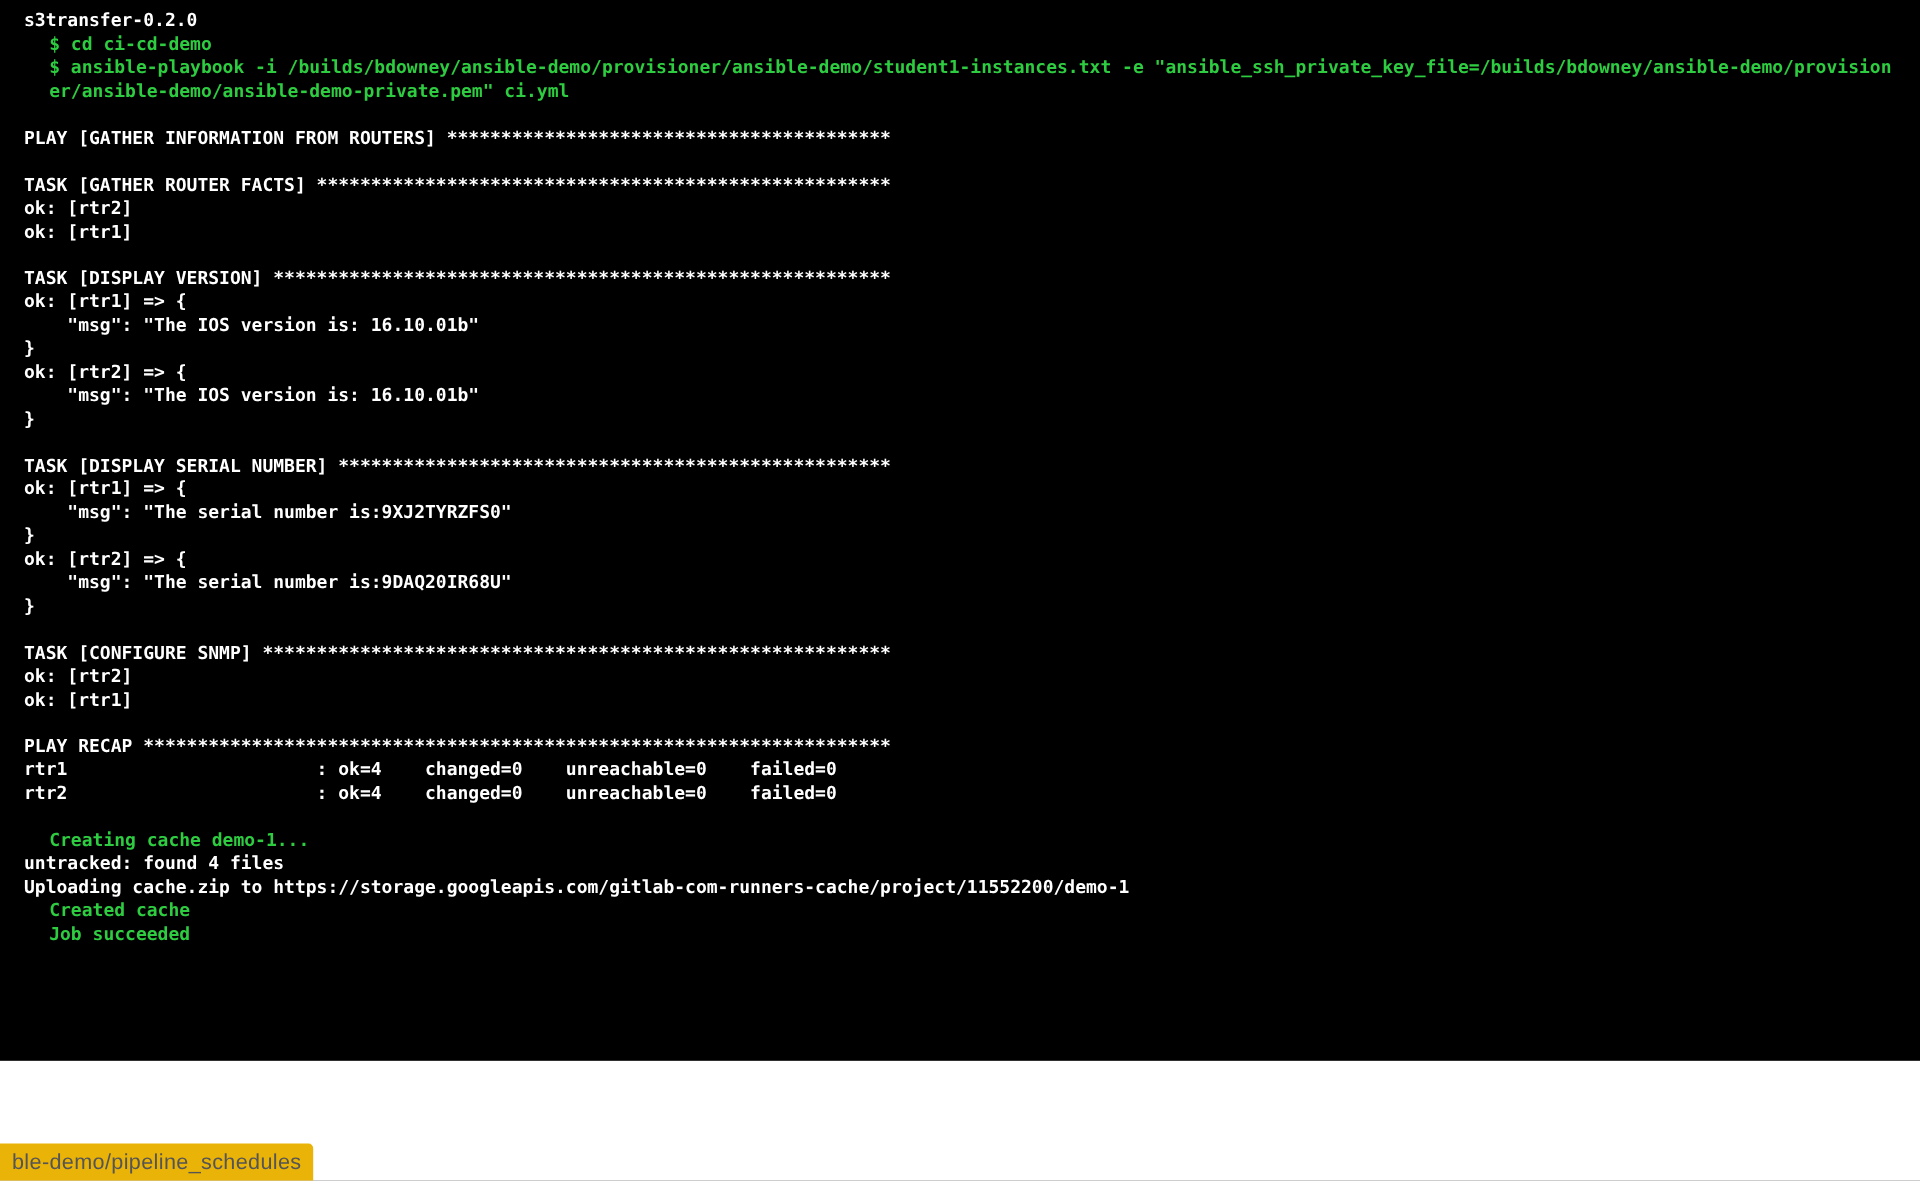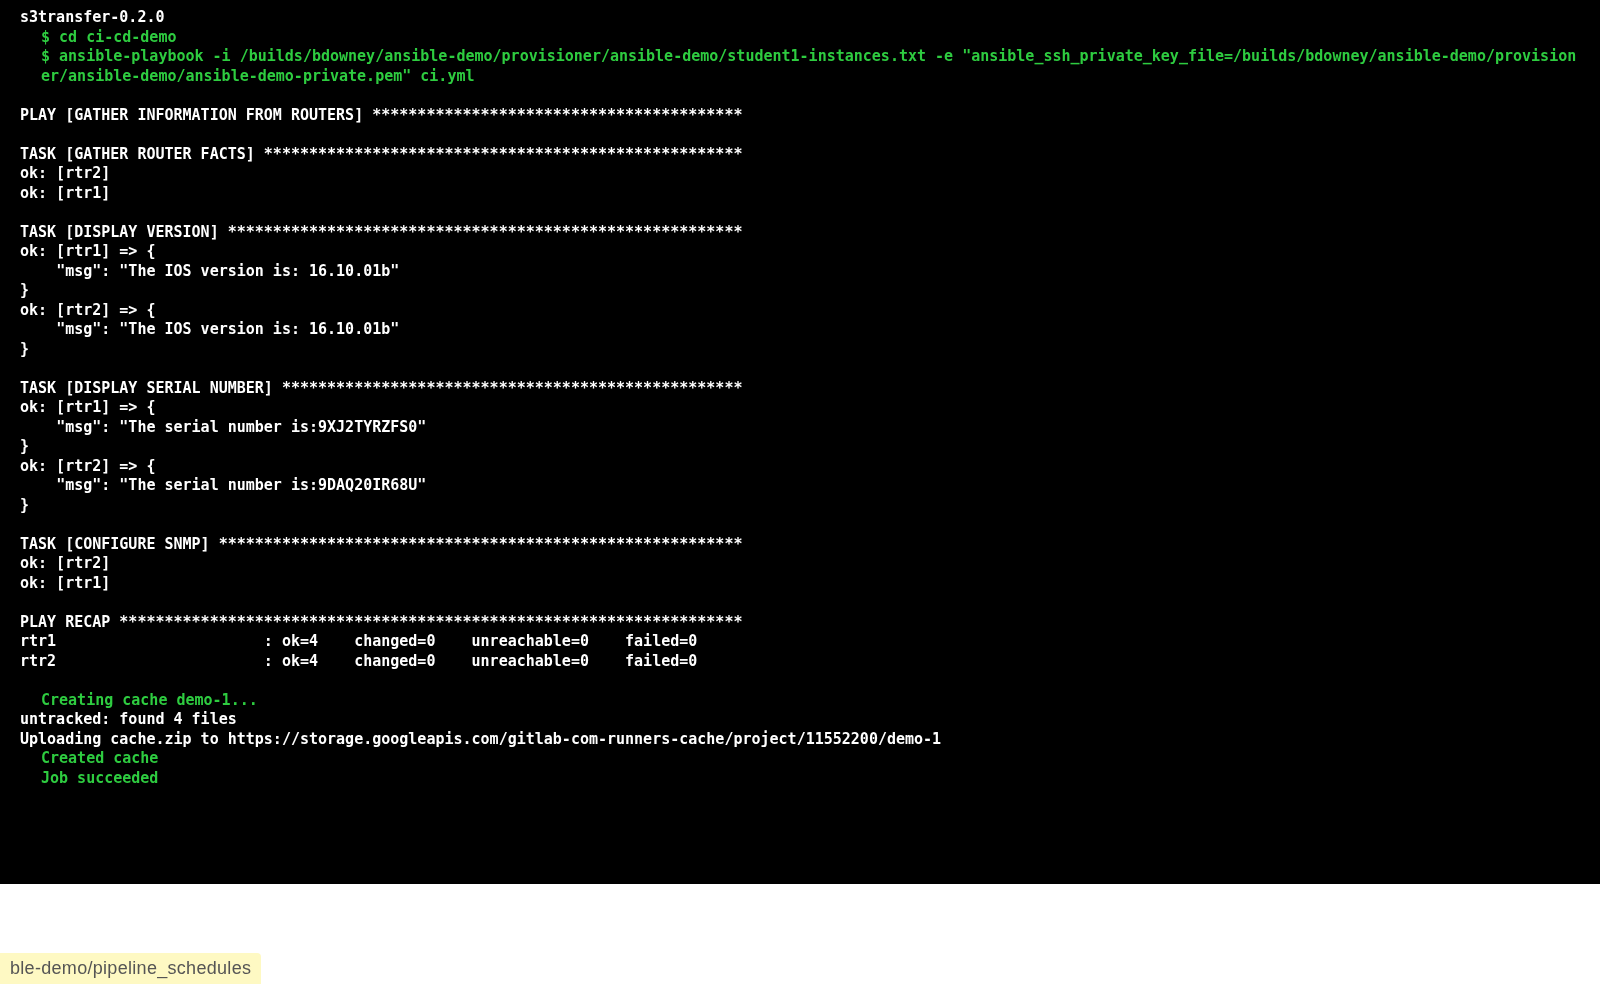--- a/index.html
+++ b/index.html
@@ -35,21 +35,21 @@
       color: #2ecc40;
       margin-left: 21px;
     }
     .white {
       color: #ffffff;
     }
     .url-fragment {
       position: absolute;
       bottom: 0;
       left: 0;
-      background: #fef9c3;
+      background: #eab308;
       color: #555;
       padding: 4px 10px;
       font-family: -apple-system, BlinkMacSystemFont, 'Segoe UI', Helvetica, Arial, sans-serif;
       font-size: 18px;
       font-weight: normal;
       border-top-right-radius: 4px;
       letter-spacing: 0.3px;
     }
     .blank {
       height: 19.5px;

